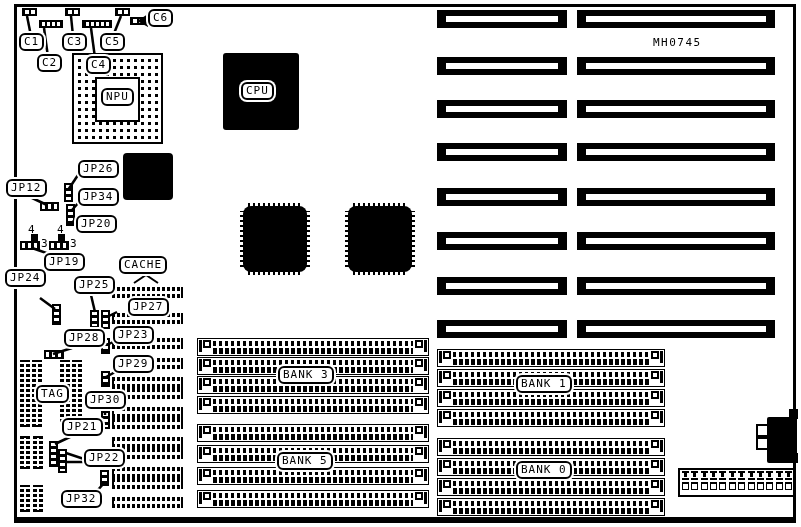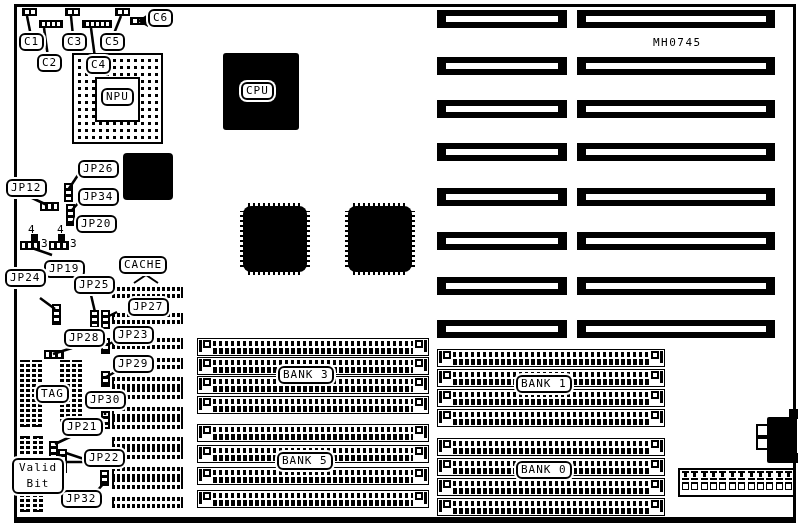--- a/index.html
+++ b/index.html
@@ -272,33 +272,29 @@
   <div class="co" style="left:37px;top:54px">C2</div>
   <div class="co" style="left:62px;top:33px">C3</div>
   <div class="co" style="left:86px;top:56px">C4</div>
   <div class="co" style="left:100px;top:33px">C5</div>
   <div class="co" style="left:148px;top:9px">C6</div>
 
   <div class="co" style="left:6px;top:179px">JP12</div>
   <div class="co" style="left:78px;top:160px">JP26</div>
   <div class="co" style="left:78px;top:188px">JP34</div>
   <div class="co" style="left:76px;top:215px">JP20</div>
-  <div class="co" style="left:44px;top:260px">JP19</div>
+  <div class="co" style="left:44px;top:253px">JP19</div>
   <div class="co" style="left:5px;top:269px">JP24</div>
   <div class="co" style="left:74px;top:276px">JP25</div>
   <div class="co" style="left:128px;top:298px">JP27</div>
   <div class="co" style="left:113px;top:326px">JP23</div>
   <div class="co" style="left:113px;top:355px">JP29</div>
   <div class="co" style="left:64px;top:329px">JP28</div>
   <div class="co" style="left:85px;top:391px">JP30</div>
   <div class="co" style="left:62px;top:418px">JP21</div>
   <div class="co" style="left:84px;top:449px">JP22</div>
   <div class="co" style="left:61px;top:490px">JP32</div>
 
   <div class="co" style="left:119px;top:256px">CACHE</div>
   <div class="co" style="left:36px;top:385px">TAG</div>
 
-  <div class="co co2" style="left:12px;top:458px;width:42px">
-    <div>Valid</div>
-    <div>Bit</div>
-  </div>
 
 </div>
 
 </body></html>

